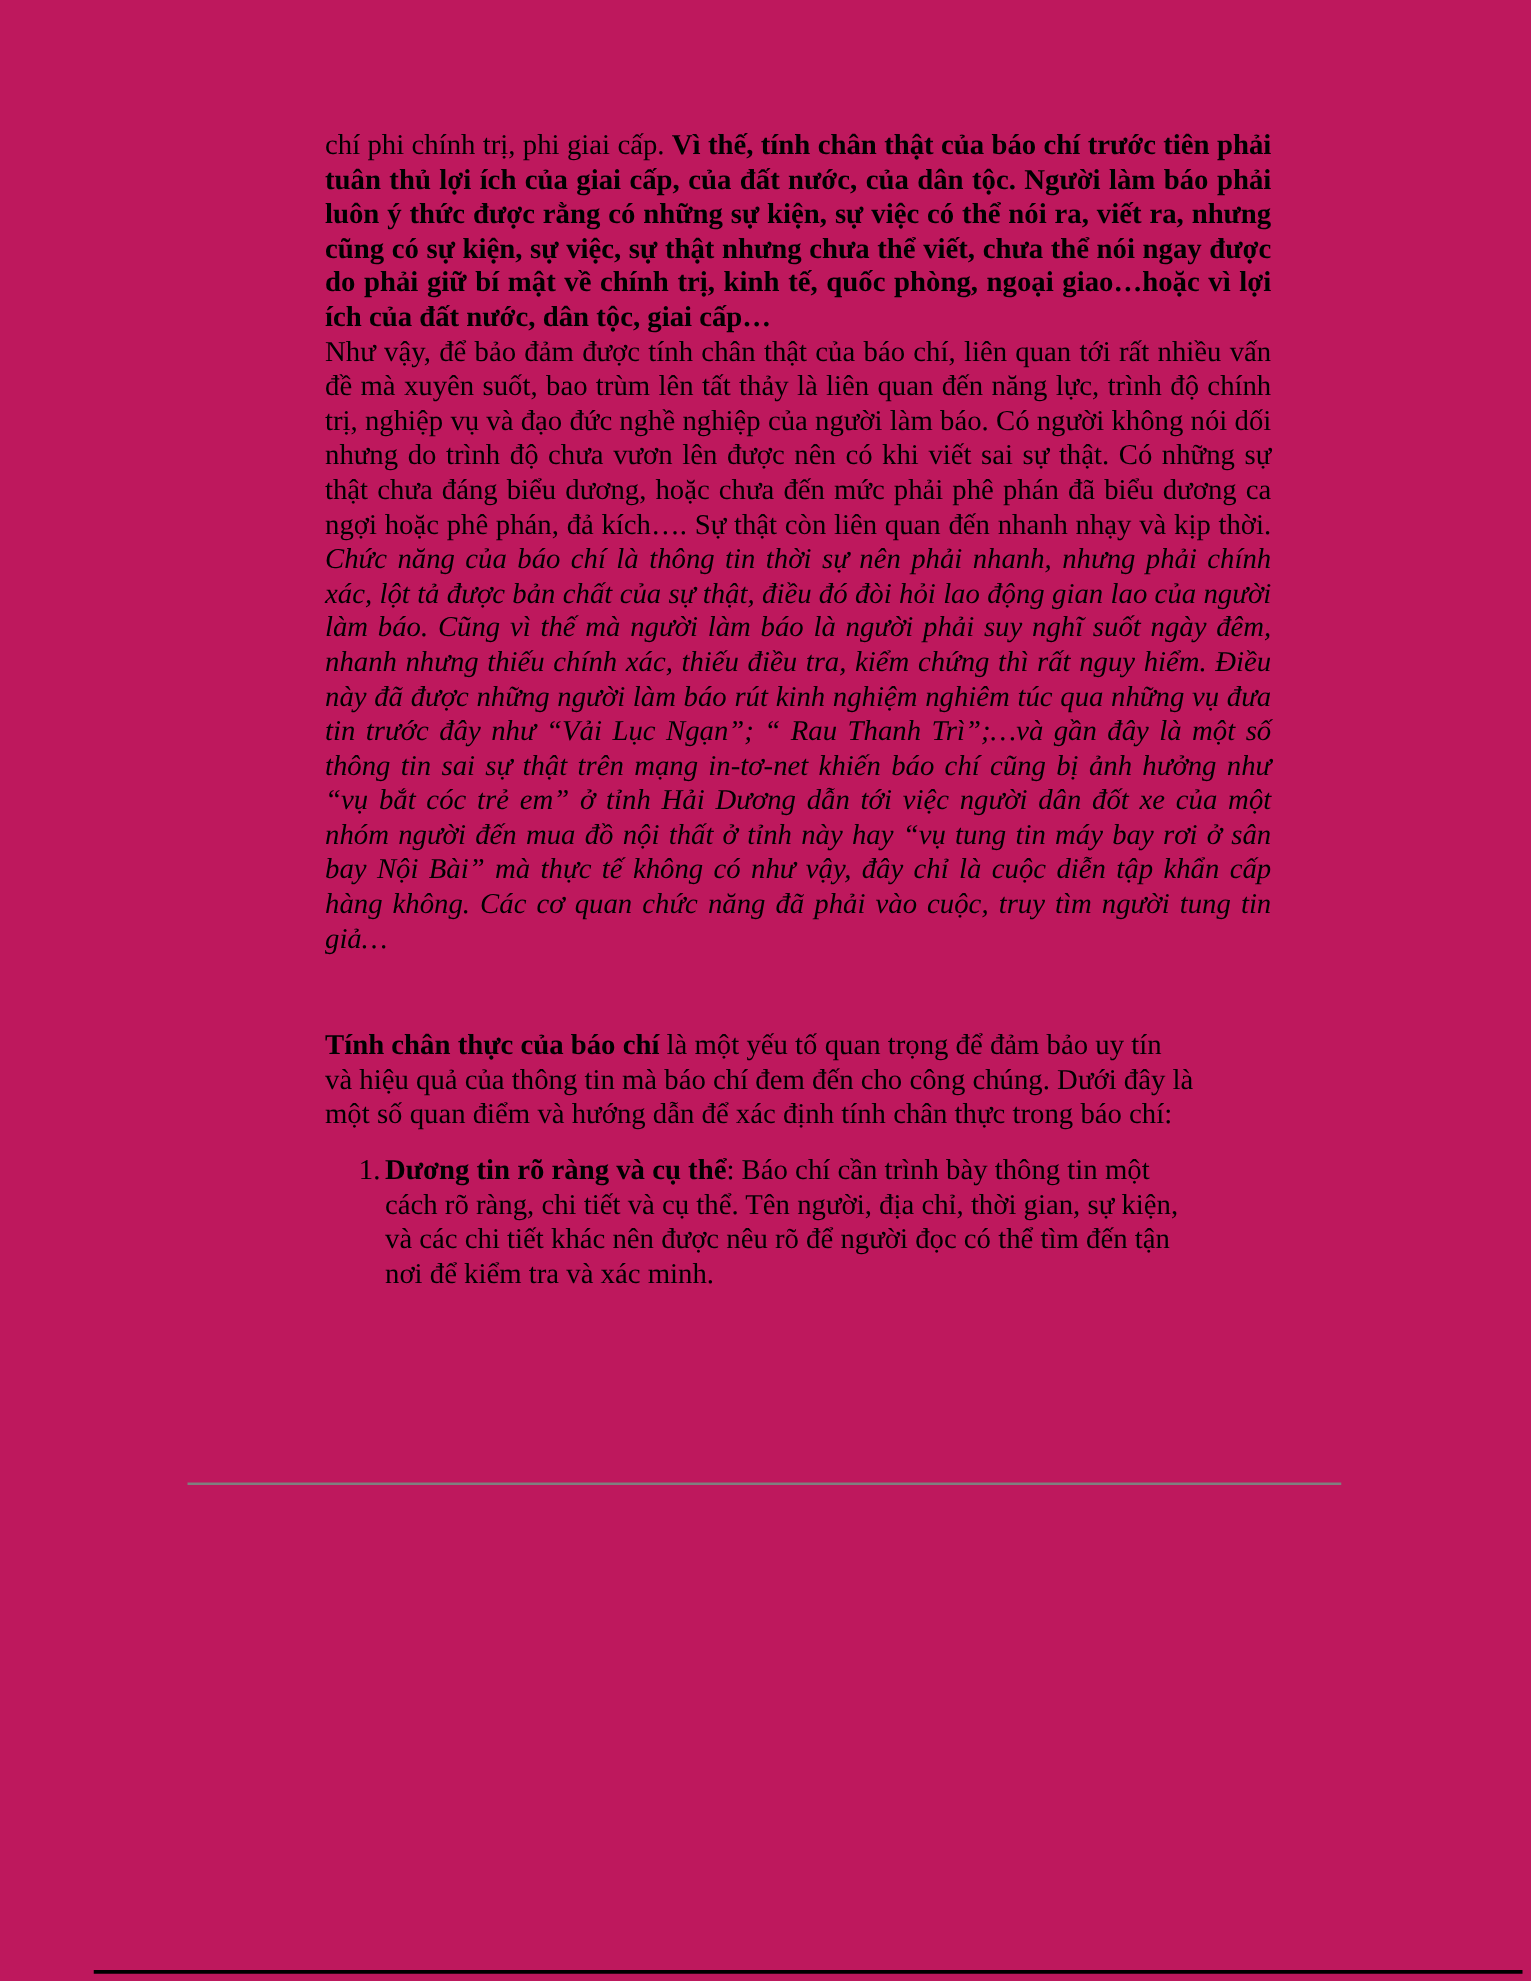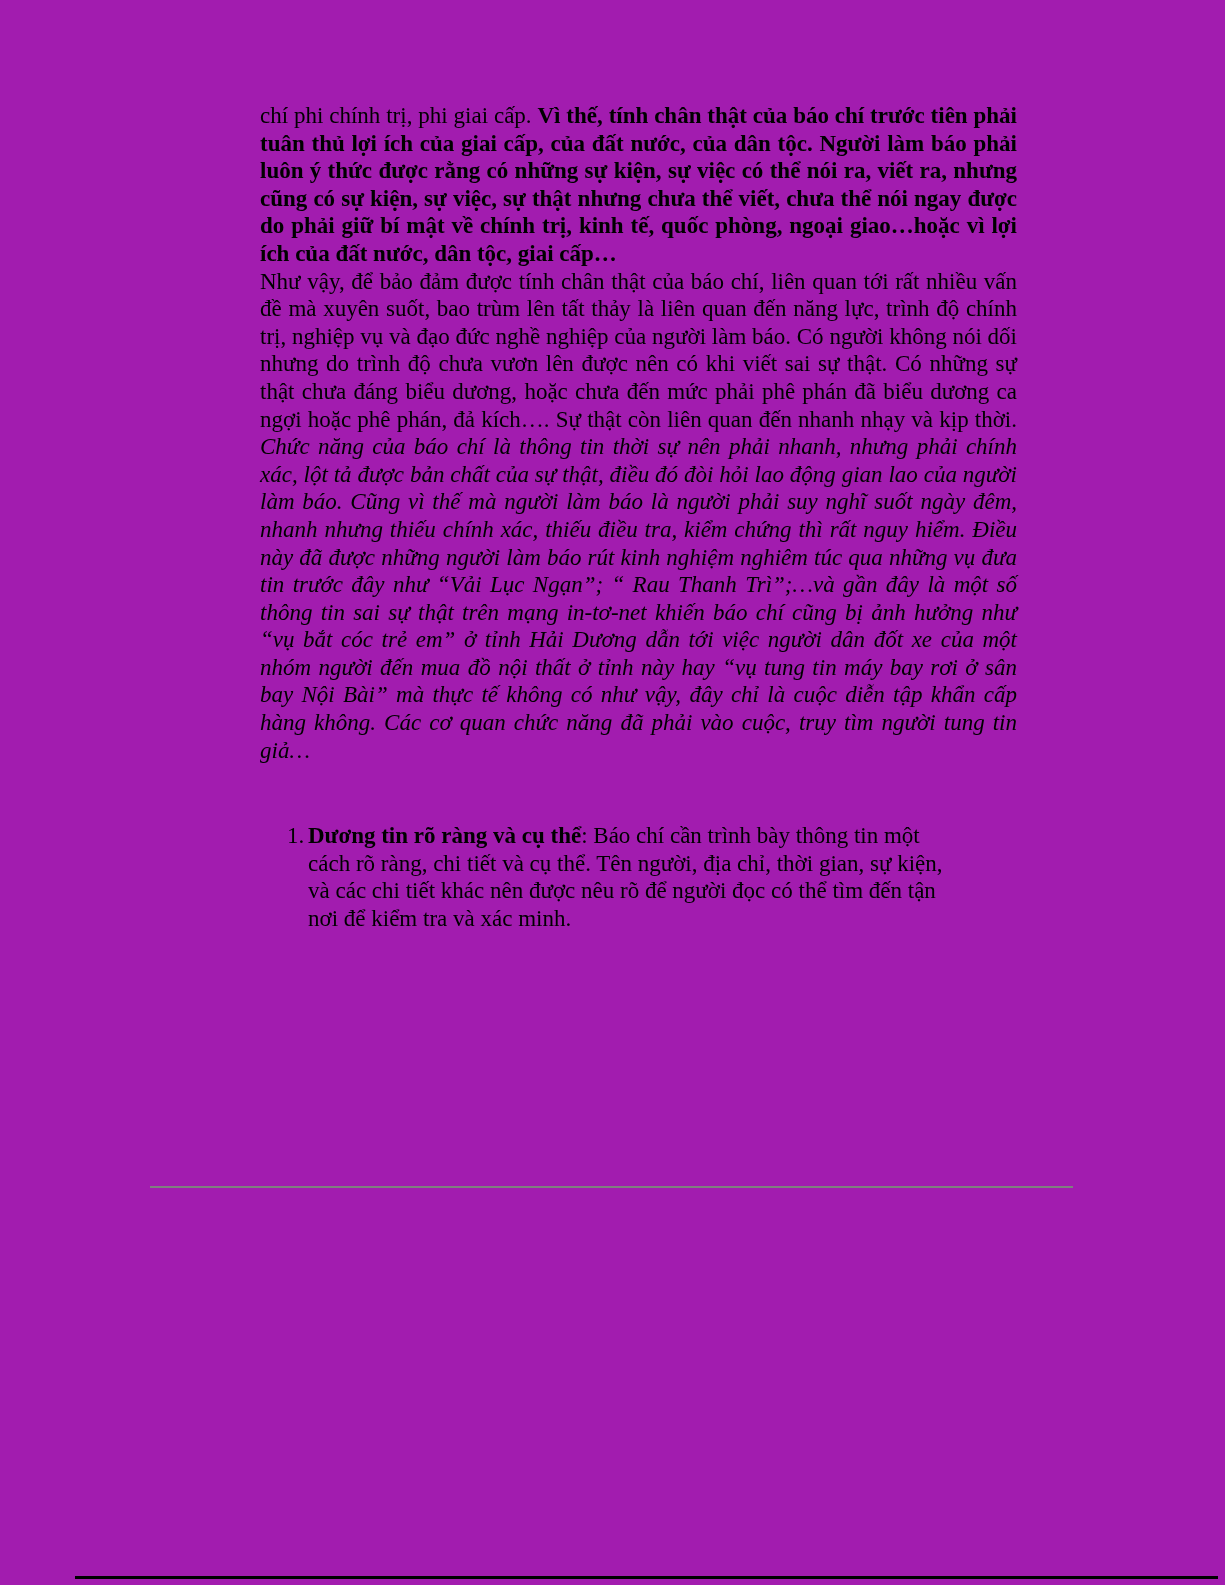--- a/index.html
+++ b/index.html
@@ -4,21 +4,21 @@
 <style>
   html, body {
     margin: 0;
     padding: 0;
     background: #ffffff;
   }
   .page {
     position: relative;
     width: 1225px;
     height: 1585px;
-    background: #a21caf;
+    background: #be185d;
     overflow: hidden;
     font-family: "Liberation Serif", "DejaVu Serif", serif;
     color: #000000;
   }
   .doc {
     position: absolute;
     left: 260px;
     top: 102px;
     width: 757px;
     font-size: 23px;
@@ -82,20 +82,21 @@
 
 <div class="page">
 
   <div class="doc">
 
     <p class="para justify"><span>chí phi chính trị, phi giai cấp. </span><b>Vì thế, tính chân thật của báo chí trước tiên phải tuân thủ lợi ích của giai cấp, của đất nước, của dân tộc. Người làm báo phải luôn ý thức được rằng có những sự kiện, sự việc có thể nói ra, viết ra, nhưng cũng có sự kiện, sự việc, sự thật nhưng chưa thể viết, chưa thể nói ngay được do phải giữ bí mật về chính trị, kinh tế, quốc phòng, ngoại giao…hoặc vì lợi ích của đất nước, dân tộc, giai cấp…</b></p>
 
     <p class="para justify"><span>Như vậy, để bảo đảm được tính chân thật của báo chí, liên quan tới rất nhiều vấn đề mà xuyên suốt, bao trùm lên tất thảy là liên quan đến năng lực, trình độ chính trị, nghiệp vụ và đạo đức nghề nghiệp của người làm báo. Có người không nói dối nhưng do trình độ chưa vươn lên được nên có khi viết sai sự thật. Có những sự thật chưa đáng biểu dương, hoặc chưa đến mức phải phê phán đã biểu dương ca ngợi hoặc phê phán, đả kích…. Sự thật còn liên quan đến nhanh nhạy và kịp thời. </span><i>Chức năng của báo chí là thông tin thời sự nên phải nhanh, nhưng phải chính xác, lột tả được bản chất của sự thật, điều đó đòi hỏi lao động gian lao của người làm báo. Cũng vì thế mà người làm báo là người phải suy nghĩ suốt ngày đêm, nhanh nhưng thiếu chính xác, thiếu điều tra, kiểm chứng thì rất nguy hiểm. Điều này đã được những người làm báo rút kinh nghiệm nghiêm túc qua những vụ đưa tin trước đây như “Vải Lục Ngạn”; “ Rau Thanh Trì”;…và gần đây là một số thông tin sai sự thật trên mạng in-tơ-net khiến báo chí cũng bị ảnh hưởng như “vụ bắt cóc trẻ em” ở tỉnh Hải Dương dẫn tới việc người dân đốt xe của một nhóm người đến mua đồ nội thất ở tỉnh này hay “vụ tung tin máy bay rơi ở sân bay Nội Bài” mà thực tế không có như vậy, đây chỉ là cuộc diễn tập khẩn cấp hàng không. Các cơ quan chức năng đã phải vào cuộc, truy tìm người tung tin giả…</i></p>
 
     <div class="block2">
+      <p class="para"><b>Tính chân thực của báo chí</b><span> là một yếu tố quan trọng để đảm bảo uy tín và hiệu quả của thông tin mà báo chí đem đến cho công chúng. Dưới đây là một số quan điểm và hướng dẫn để xác định tính chân thực trong báo chí:</span></p>
 
       <div class="list">
         <div class="list-item">
           <span class="list-number">1.</span>
           <span class="list-text"><b>Dương tin rõ ràng và cụ thể</b><span>: Báo chí cần trình bày thông tin một cách rõ ràng, chi tiết và cụ thể. Tên người, địa chỉ, thời gian, sự kiện, và các chi tiết khác nên được nêu rõ để người đọc có thể tìm đến tận nơi để kiểm tra và xác minh.</span></span>
         </div>
       </div>
     </div>
 
   </div>

